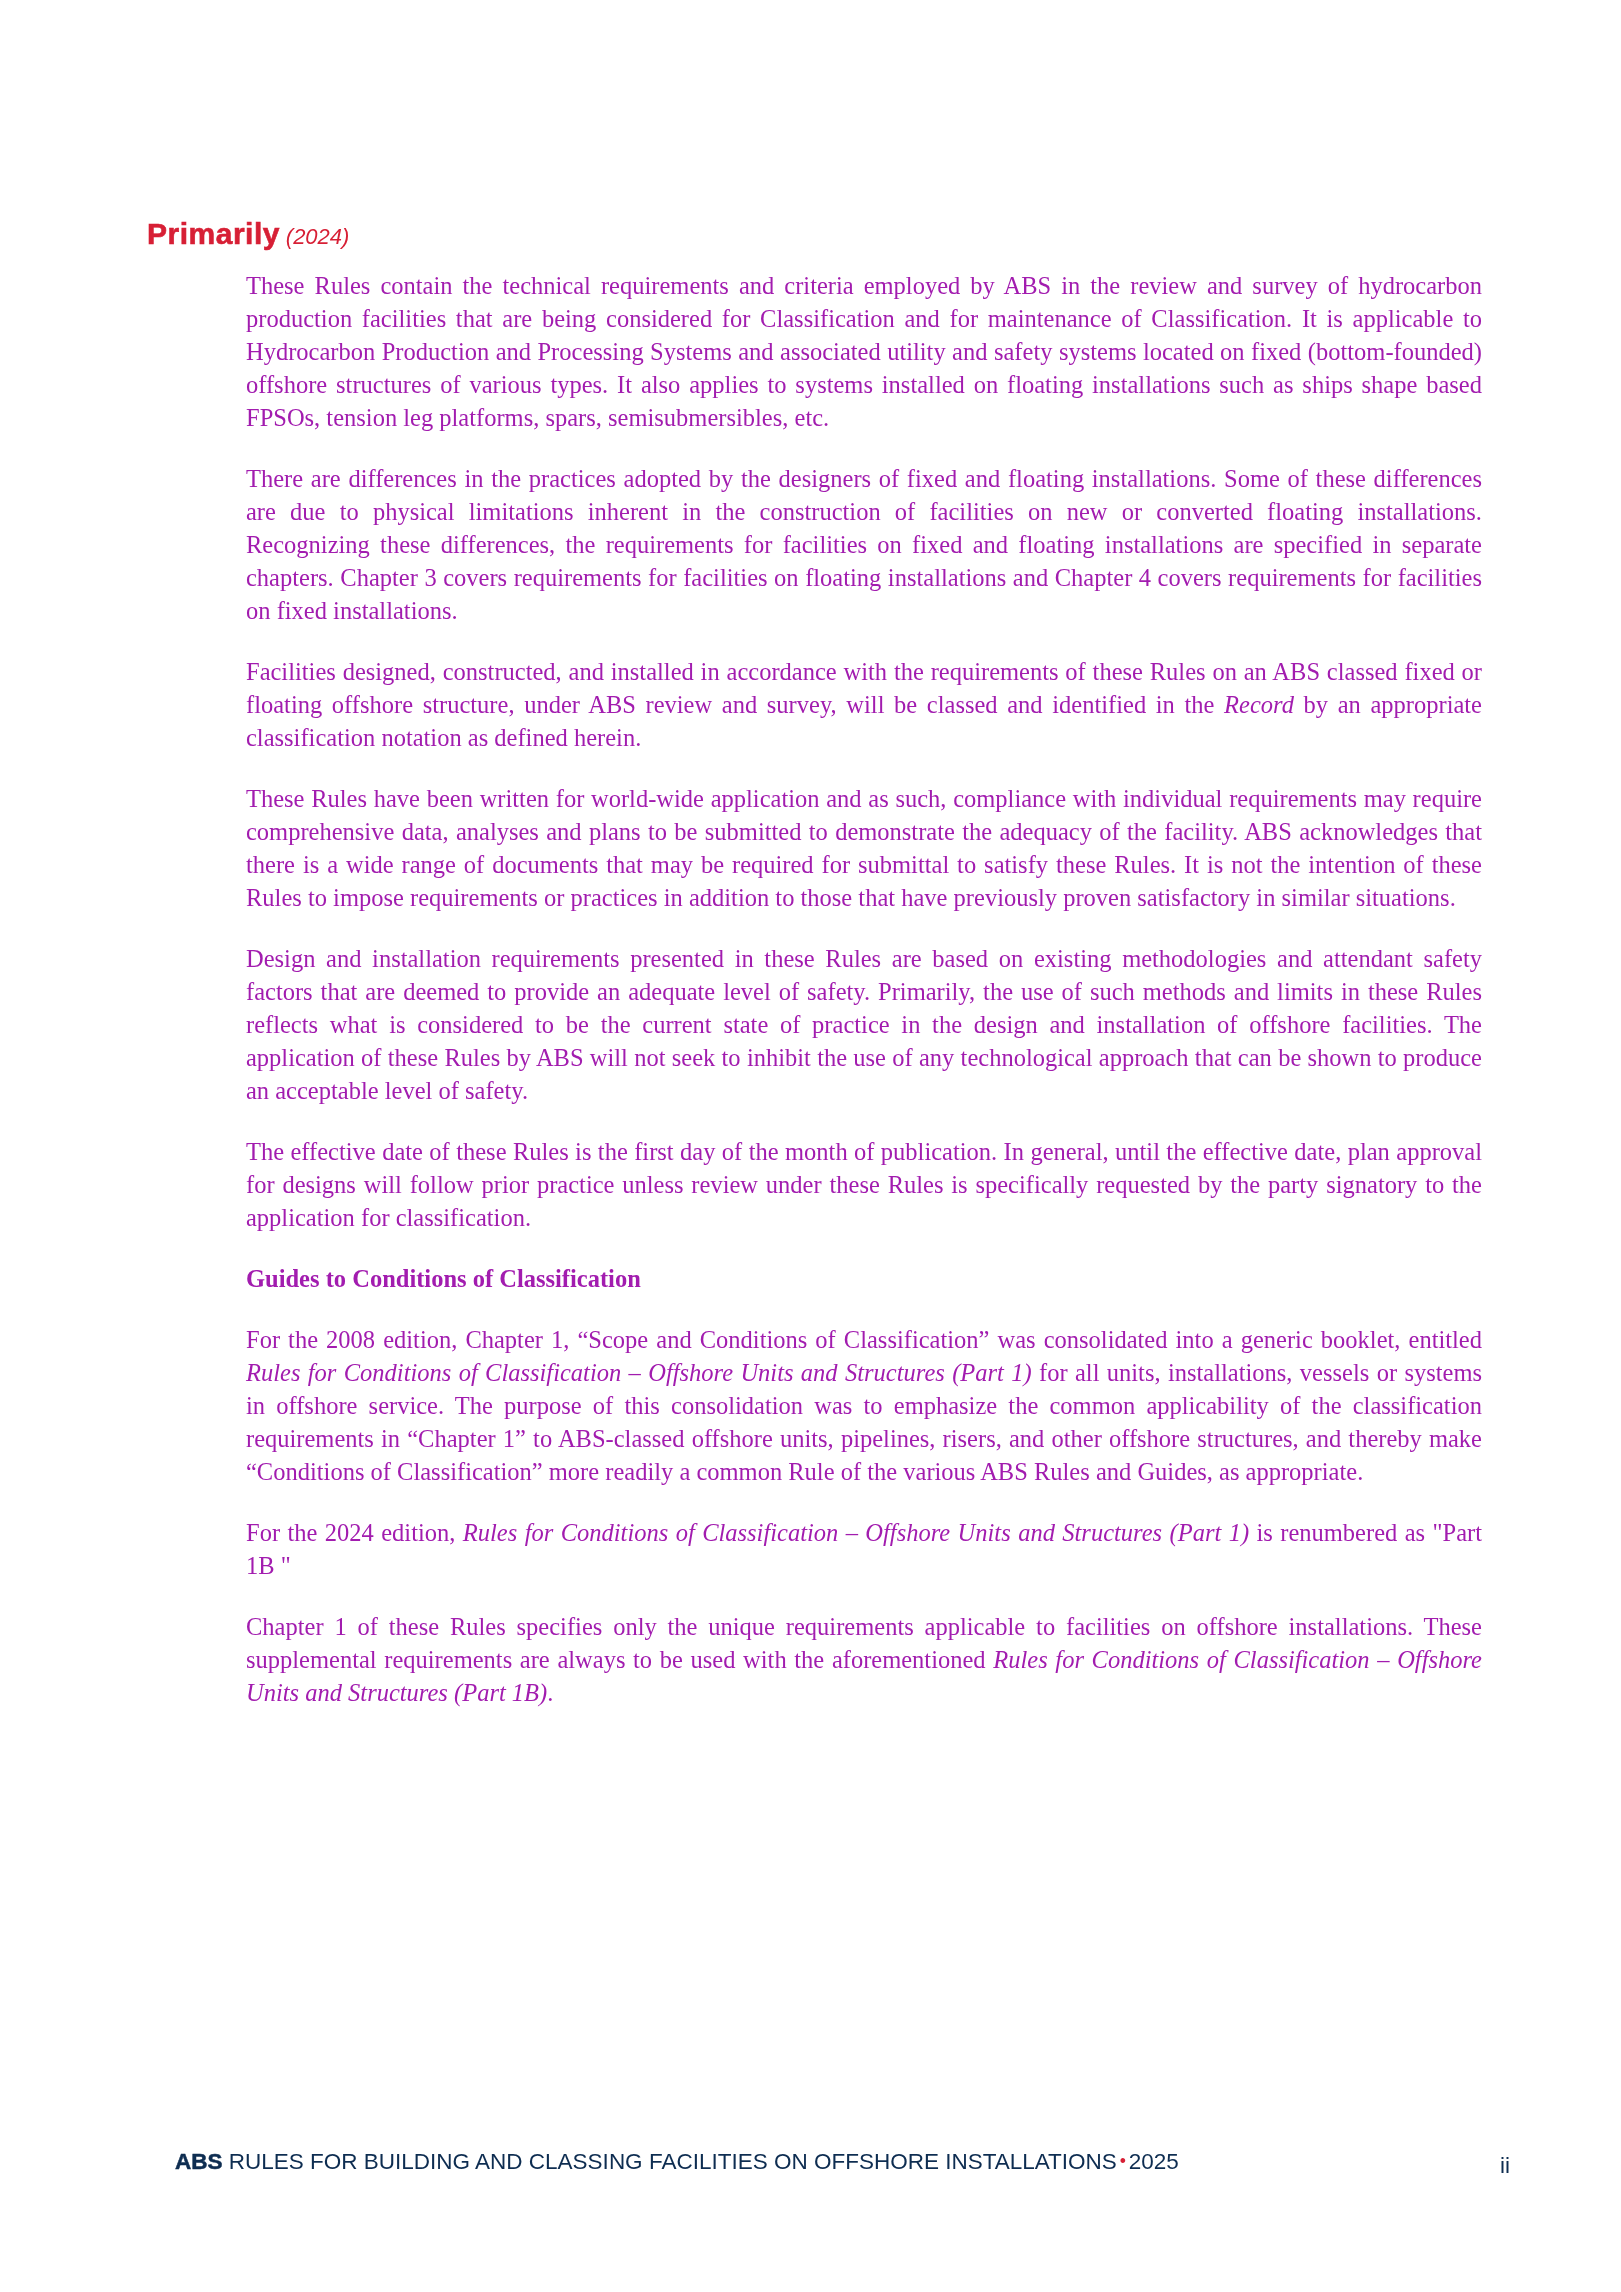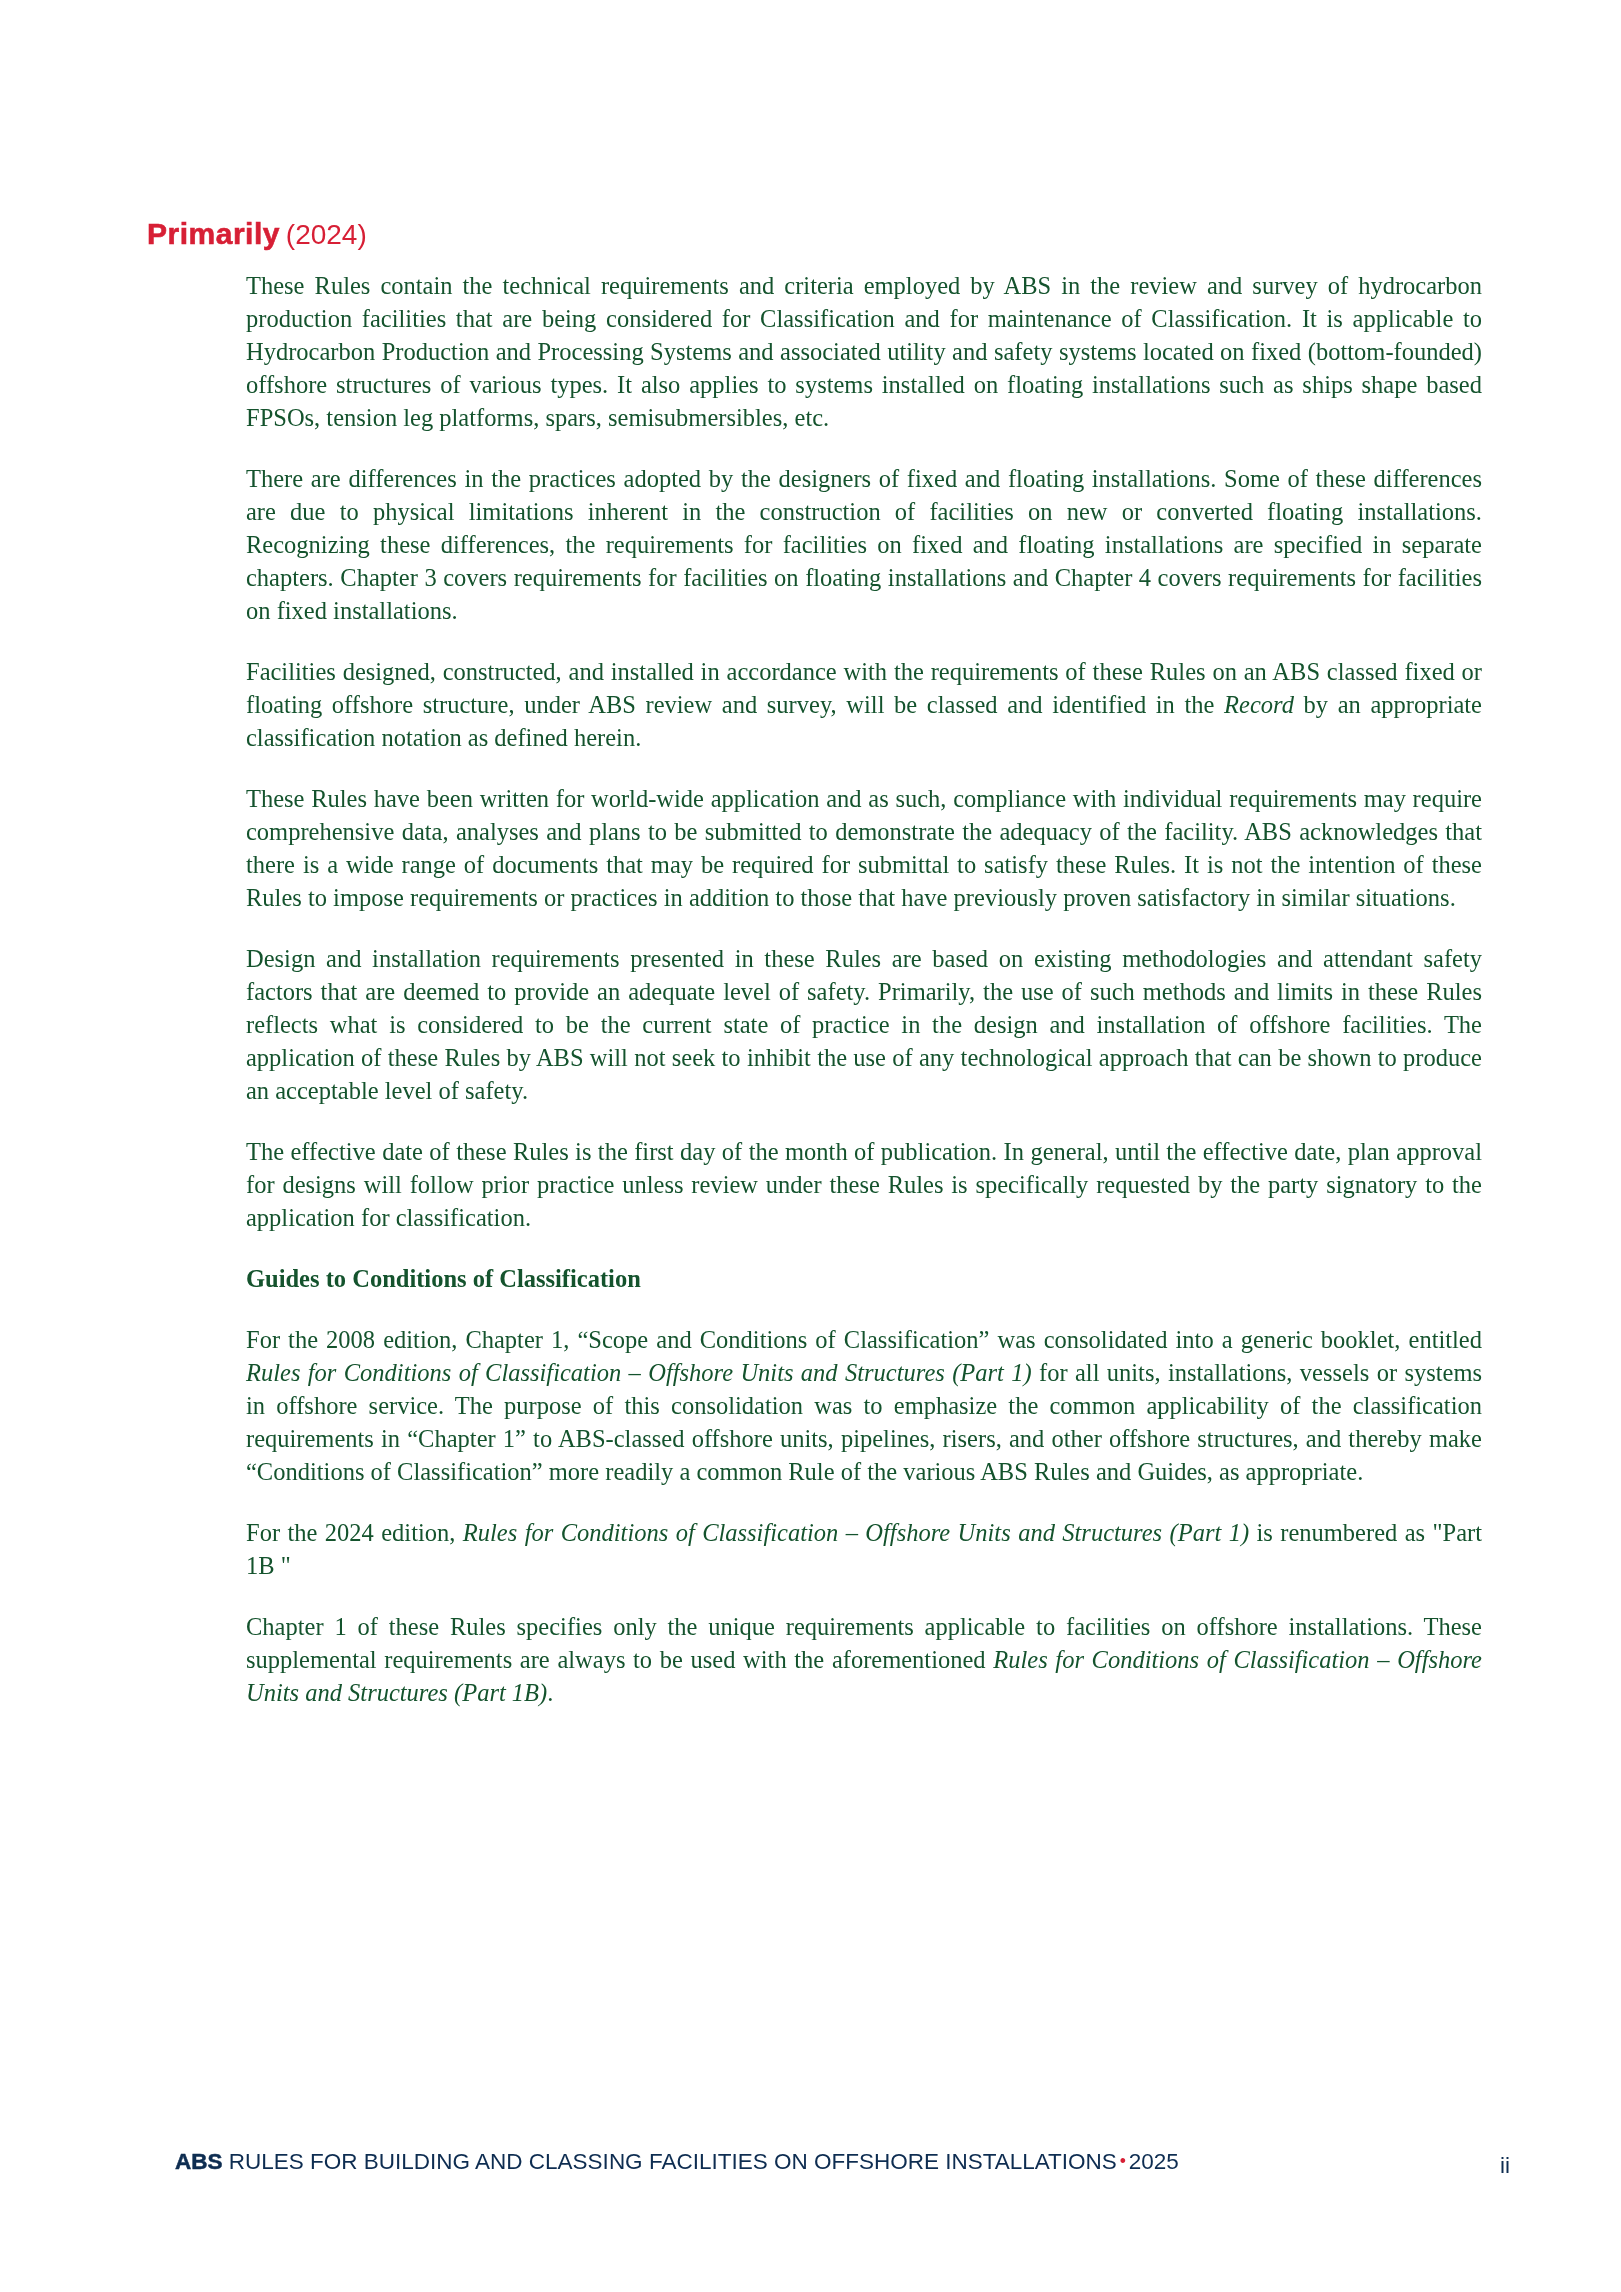--- a/index.html
+++ b/index.html
@@ -24,32 +24,33 @@
       line-height: 39px;
       white-space: nowrap;
     }
     .page-heading .heading-word {
       font-weight: bold;
       letter-spacing: 0.5px;
       -webkit-text-stroke: 0.6px #d71f35;
     }
     .page-heading .heading-year {
       font-weight: normal;
-      font-size: 28px;
+      font-style: italic;
+      font-size: 22px;
       margin-left: 5.9px;
     }
     .body-column {
       position: absolute;
       left: 246px;
       top: 269px;
       width: 1236px;
       font-family: "Liberation Serif", serif;
       font-size: 24.5px;
       line-height: 33px;
-      color: #14532d;
+      color: #a21caf;
     }
     .body-column p {
       margin: 0 0 28px 0;
       text-align: justify;
     }
     .body-column p.subhead {
       font-weight: bold;
       text-align: left;
     }
     .body-column em {

